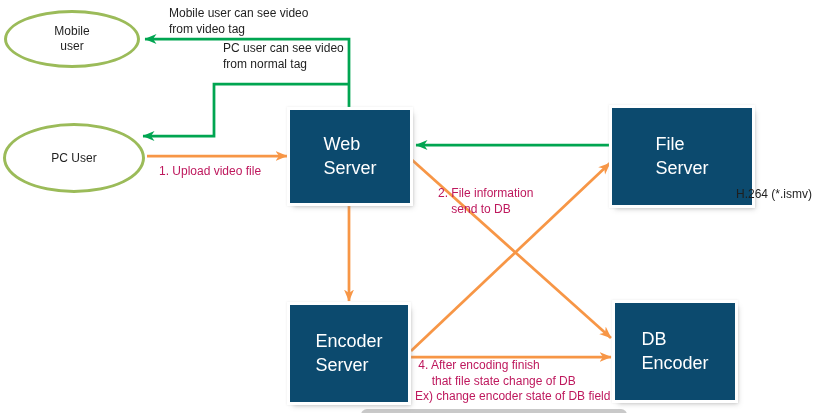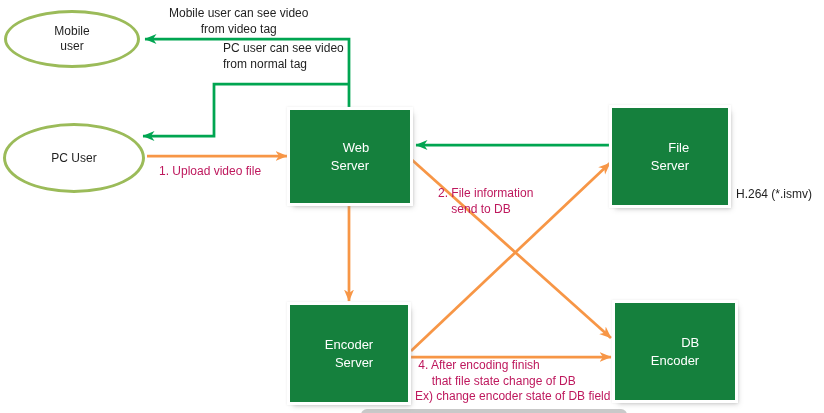--- a/index.html
+++ b/index.html
@@ -1,36 +1,36 @@
 <!DOCTYPE html>
 <html><head>
 <meta charset="utf-8">
 <style>
   html,body{margin:0;padding:0;background:#ffffff;}
   body{width:824px;height:413px;position:relative;overflow:hidden;
        font-family:"Liberation Sans",sans-serif;}
   .canvas{position:absolute;left:0;top:0;width:824px;height:413px;}
   svg.wires{position:absolute;left:0;top:0;z-index:2;}
-  .node{position:absolute;z-index:3;background:#15803d;color:#ffffff;
-        display:flex;align-items:center;justify-content:center;text-align:right;
-        white-space:pre-line;font-size:13px;line-height:1.32;
+  .node{position:absolute;z-index:3;background:#0c4a6e;color:#ffffff;
+        display:flex;align-items:center;justify-content:center;text-align:left;
+        white-space:pre-line;font-size:18px;line-height:1.32;
         box-shadow:0 0 0 3px #ffffff,3px 4px 5px rgba(130,130,130,.45),0 0 2px 3px rgba(190,190,190,.35);}
   .node-web{left:290px;top:110px;width:120px;height:93px;}
-  .node-file{left:612px;top:108px;width:116px;height:97px;}
+  .node-file{left:612px;top:108px;width:140px;height:97px;}
   .node-encoder{left:290px;top:305px;width:118px;height:97px;}
   .node-db{left:615px;top:303px;width:120px;height:97px;}
   .ellipse{position:absolute;z-index:3;background:#ffffff;border:3px solid #9bbb59;
            border-radius:50%;display:flex;align-items:center;justify-content:center;
            text-align:center;white-space:pre-line;font-size:12px;color:#1f1f1f;line-height:1.25;}
   .ellipse-mobile{left:4px;top:10px;width:130px;height:52px;}
   .ellipse-pc{left:3px;top:123px;width:136px;height:64px;}
   .note{position:absolute;z-index:4;font-size:12px;line-height:15.5px;white-space:pre;}
   .note-red{color:#be185d;}
   .note-black{color:#1f1f1f;}
-  .n-t1{left:169px;top:6px;text-align:center;}
+  .n-t1{left:169px;top:6px;}
   .n-t2{left:223px;top:41px;}
   .n-s1{left:159px;top:164px;}
   .n-s2{left:438px;top:186px;}
   .n-s3{left:263px;top:262px;}
   .n-s4{left:415px;top:358px;}
   .n-s5{left:524px;top:210px;}
   .n-h264{left:736px;top:187px;}
   .cutoff{position:absolute;z-index:1;left:361px;top:409px;width:266px;height:6px;
           background:#c9c9c9;border-radius:8px 8px 0 0;}
 </style>

